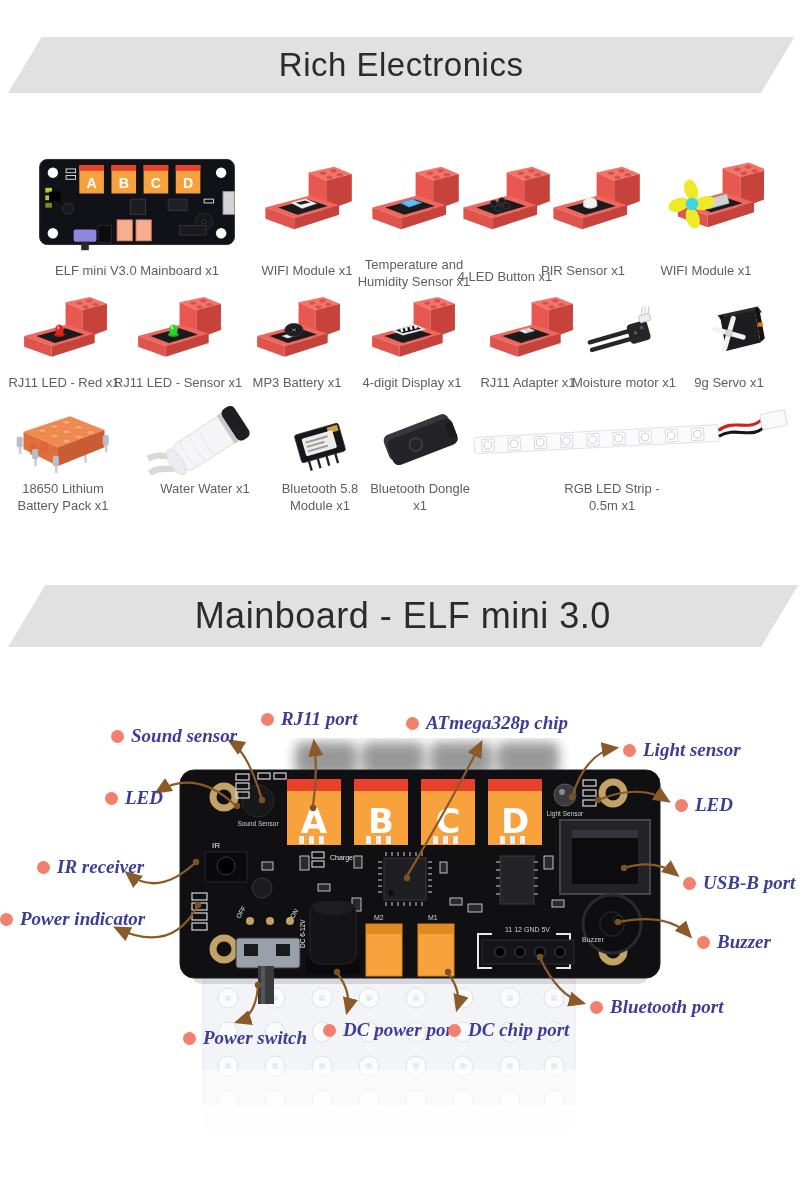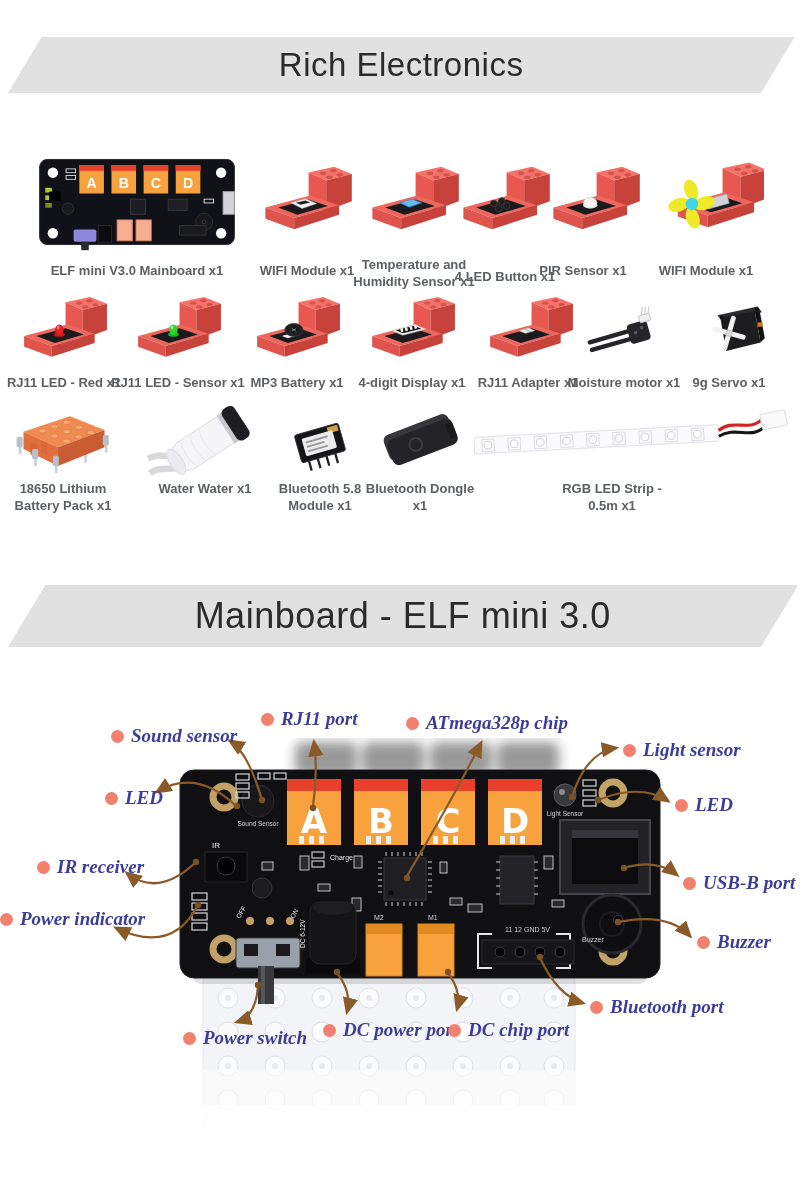--- a/index.html
+++ b/index.html
@@ -11,21 +11,21 @@
           display:flex;align-items:center;justify-content:center;}
   .banner-inner{transform:skewX(31deg);color:#2b2b2b;letter-spacing:.5px;
           font-weight:400;white-space:nowrap;}
   #banner-top{top:37px;height:56px;}
   #banner-top .banner-inner{font-size:33px;}
   #banner-main{top:585px;height:62px;}
   #banner-main .banner-inner{font-size:36px;}
   
   .part-img{position:absolute;}
   .part-label{position:absolute;transform:translateX(-50%);
-          color:#5d6063;font-size:13px;line-height:17px;text-align:center;font-weight:bold;}
+          color:#5d6063;font-size:13px;line-height:17px;text-align:center;}
   
   .callout{position:absolute;display:flex;align-items:center;gap:7px;white-space:nowrap;}
   .callout .dot{width:13px;height:13px;border-radius:50%;background:#f2806e;flex:0 0 auto;}
   .callout .ct{font-family:"Liberation Serif",serif;font-style:italic;font-weight:600;
           font-size:19px;color:#3d3d99;}
   #diagram-svg{position:absolute;left:0;top:0;pointer-events:none;}
   svg text{user-select:none;}
 </style>
 </head>
 <body>

